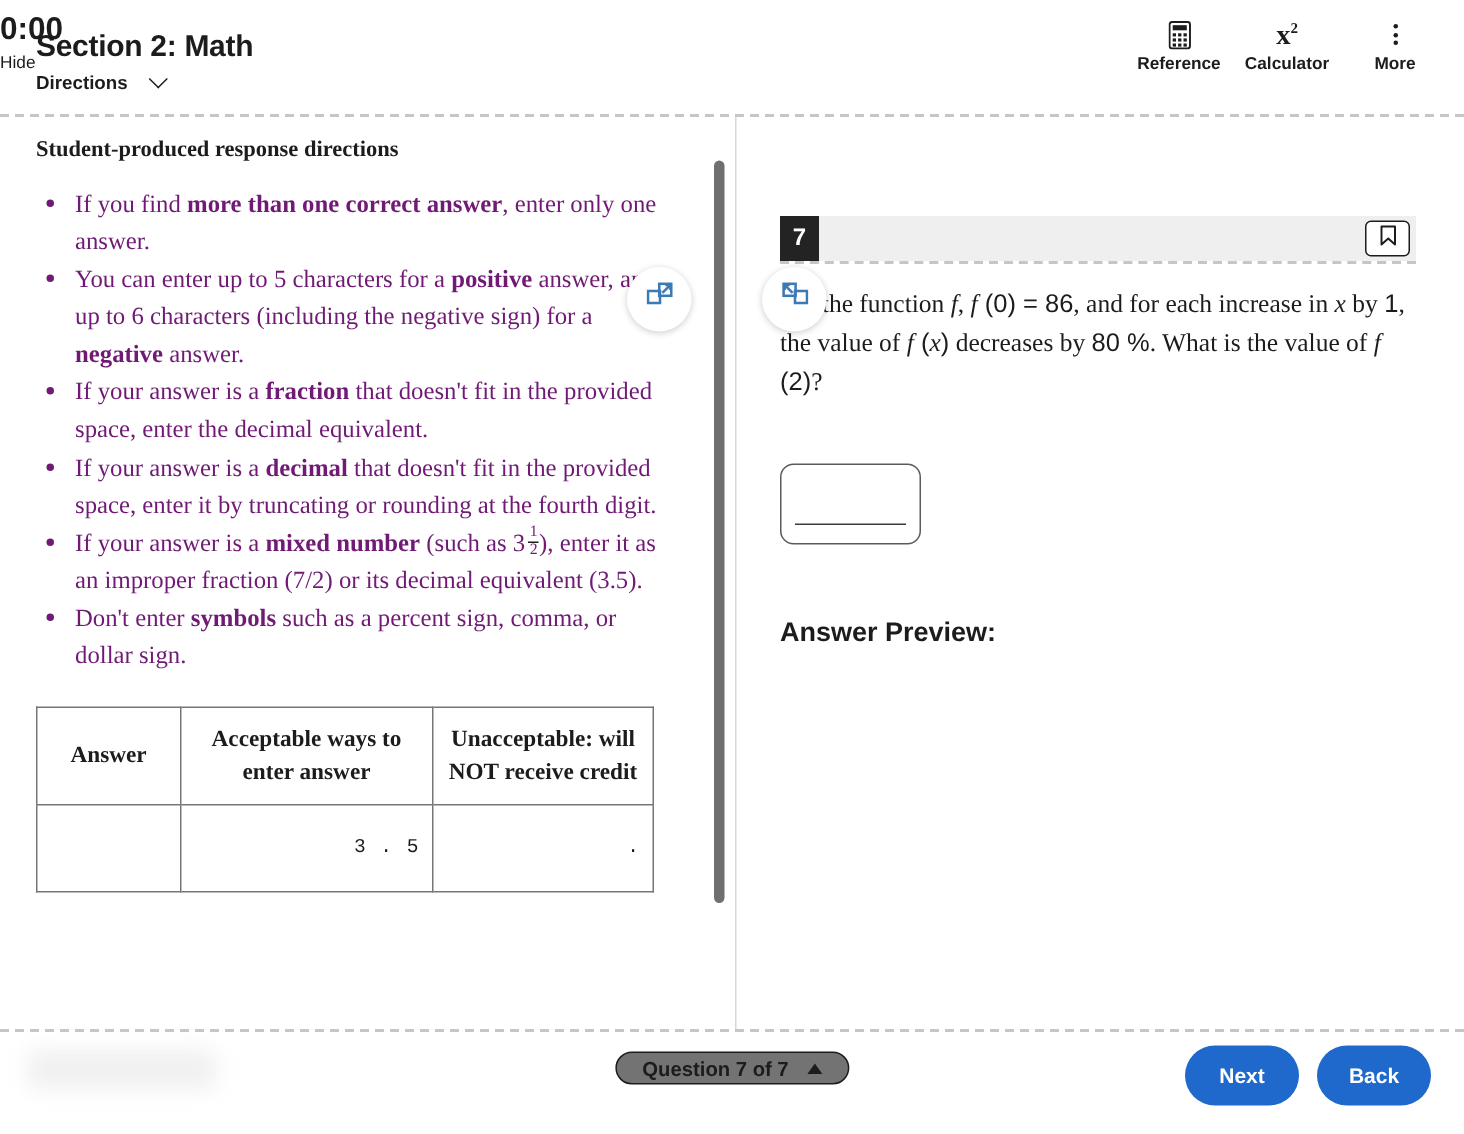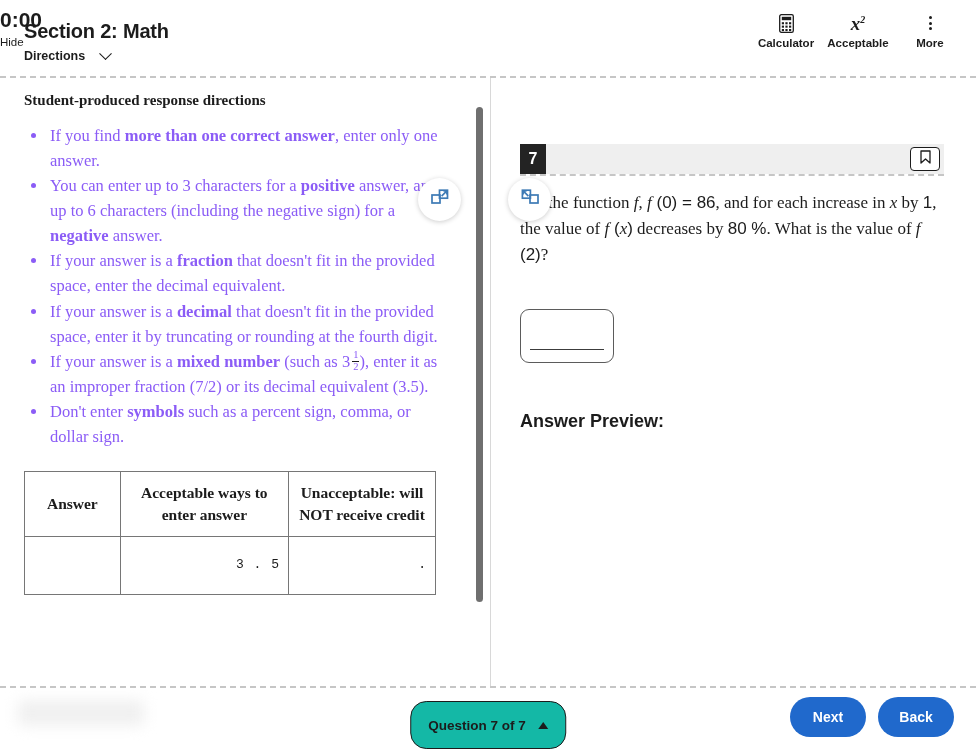--- a/index.html
+++ b/index.html
@@ -101,21 +101,20 @@
     line-height: 1;
   }
   .tool-label {
     font-size: 11.5px;
     font-weight: 700;
     margin-top: 3px;
     white-space: nowrap;
   }
   .xsup {
     font-family: "Liberation Serif", serif;
-    font-style: italic;
     font-weight: 700;
     font-size: 19px;
     text-align: right;
   }
   .xsup sup { font-size: 10px; }
   .dots {
     display: flex;
     flex-direction: column;
     gap: 2.5px;
     align-items: center;
@@ -209,21 +208,21 @@
     cursor: pointer;
     z-index: 6;
   }
 
   ul.dir-list {
     font-family: "Liberation Serif", serif;
     font-size: 16.5px;
     line-height: 1.52;
     margin: 0;
     padding-left: 24px;
-    color: #8b5cf6;
+    color: #701a75;
   }
   ul.dir-list > li { margin-bottom: 0px; padding-left: 2px; }
   ul.dir-list b { font-weight: 700; }
 
   .mixnum {
     display: inline-flex;
     align-items: center;
     gap: 2px;
     font-family: "Liberation Serif", serif;
   }
@@ -357,25 +356,25 @@
     height: 26px;
     border-radius: 5px;
     background: #f0f0f0;
     filter: blur(7px);
   }
   .q-select {
     position: absolute;
     left: 50%;
     transform: translateX(-50%);
     top: 13px;
-    height: 48px;
+    height: 22px;
     min-width: 150px;
     border: 1.5px solid #1c1c1c;
     border-radius: 16px;
-    background: #14b8a6;
+    background: #737373;
     display: flex;
     align-items: center;
     justify-content: center;
     gap: 12px;
     padding: 0 17px;
     font-size: 13.5px;
     font-weight: 700;
     cursor: pointer;
   }
   .caret-up {
@@ -432,28 +431,28 @@
           <rect x="6.4" y="8.2" width="2.2" height="2.1" fill="#1c1c1c"></rect>
           <rect x="10" y="8.2" width="2.2" height="2.1" fill="#1c1c1c"></rect>
           <rect x="2.8" y="11.6" width="2.2" height="2.1" fill="#1c1c1c"></rect>
           <rect x="6.4" y="11.6" width="2.2" height="2.1" fill="#1c1c1c"></rect>
           <rect x="10" y="11.6" width="2.2" height="2.1" fill="#1c1c1c"></rect>
           <rect x="2.8" y="15" width="2.2" height="2.1" fill="#1c1c1c"></rect>
           <rect x="6.4" y="15" width="2.2" height="2.1" fill="#1c1c1c"></rect>
           <rect x="10" y="15" width="2.2" height="2.1" fill="#1c1c1c"></rect>
         </svg>
       </div>
-      <div class="tool-label">Calculator</div>
+      <div class="tool-label">Reference</div>
     </div>
 
     <div class="tool">
       <div class="tool-glyph">
         <span class="xsup">x<sup>2</sup></span>
       </div>
-      <div class="tool-label">Acceptable</div>
+      <div class="tool-label">Calculator</div>
     </div>
 
     <div class="tool">
       <div class="tool-glyph">
         <span class="dots">
             <i></i>
             <i></i>
             <i></i>
           </span>
       </div>
@@ -463,21 +462,21 @@
 </div>
 <div class="dashed-rule"></div>
 
 <div class="split">
 
   <div class="pane-left">
     <div class="pane-left-inner">
       <div class="dir-title">Student-produced response directions</div>
       <ul class="dir-list">
           <li><span>If you find </span><b>more than one correct answer</b><span>, enter only one answer.</span></li>
-          <li><span>You can enter up to 3 characters for a </span><b>positive</b><span> answer, and up to 6 characters (including the negative sign) for a </span><b>negative</b><span> answer.</span></li>
+          <li><span>You can enter up to 5 characters for a </span><b>positive</b><span> answer, and up to 6 characters (including the negative sign) for a </span><b>negative</b><span> answer.</span></li>
           <li><span>If your answer is a </span><b>fraction</b><span> that doesn't fit in the provided space, enter the decimal equivalent.</span></li>
           <li><span>If your answer is a </span><b>decimal</b><span> that doesn't fit in the provided space, enter it by truncating or rounding at the fourth digit.</span></li>
           <li><span>If your answer is a </span><b>mixed number</b><span> (such as </span><span class="mixnum">
               <span>3</span>
               <span class="frac">
                 <span class="num">1</span>
                 <span class="den">2</span>
               </span>
             </span><span>), enter it as an improper fraction (7/2) or its decimal equivalent (3.5).</span></li>
           <li><span>Don't enter </span><b>symbols</b><span> such as a percent sign, comma, or dollar sign.</span></li>

